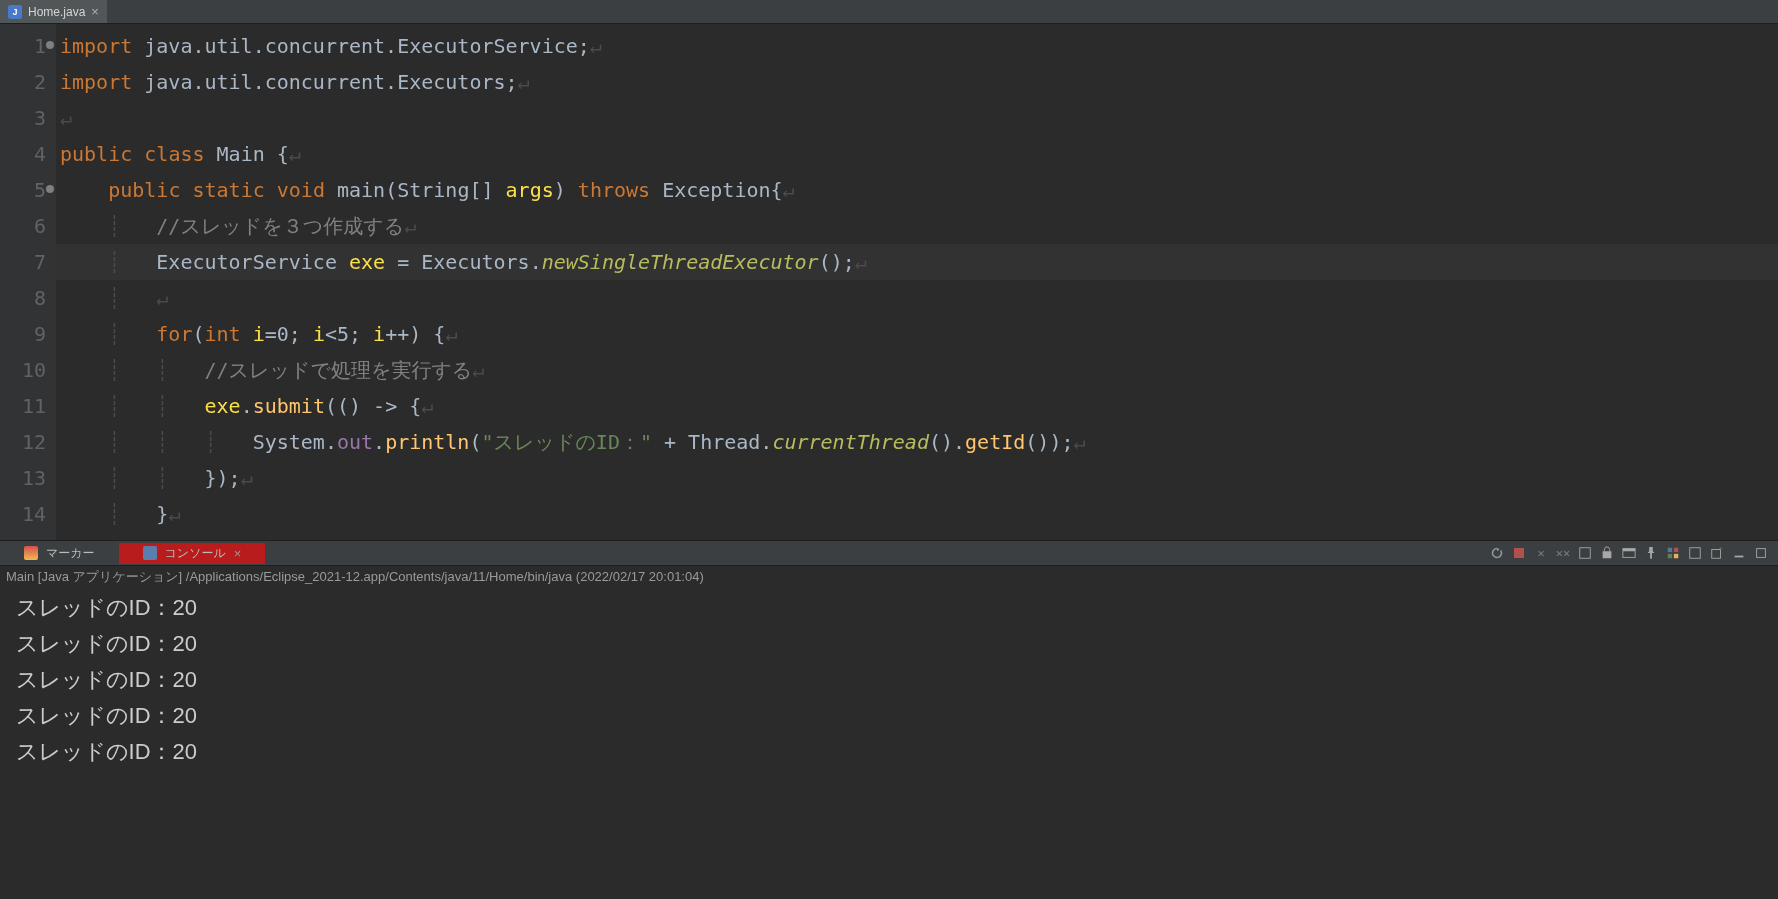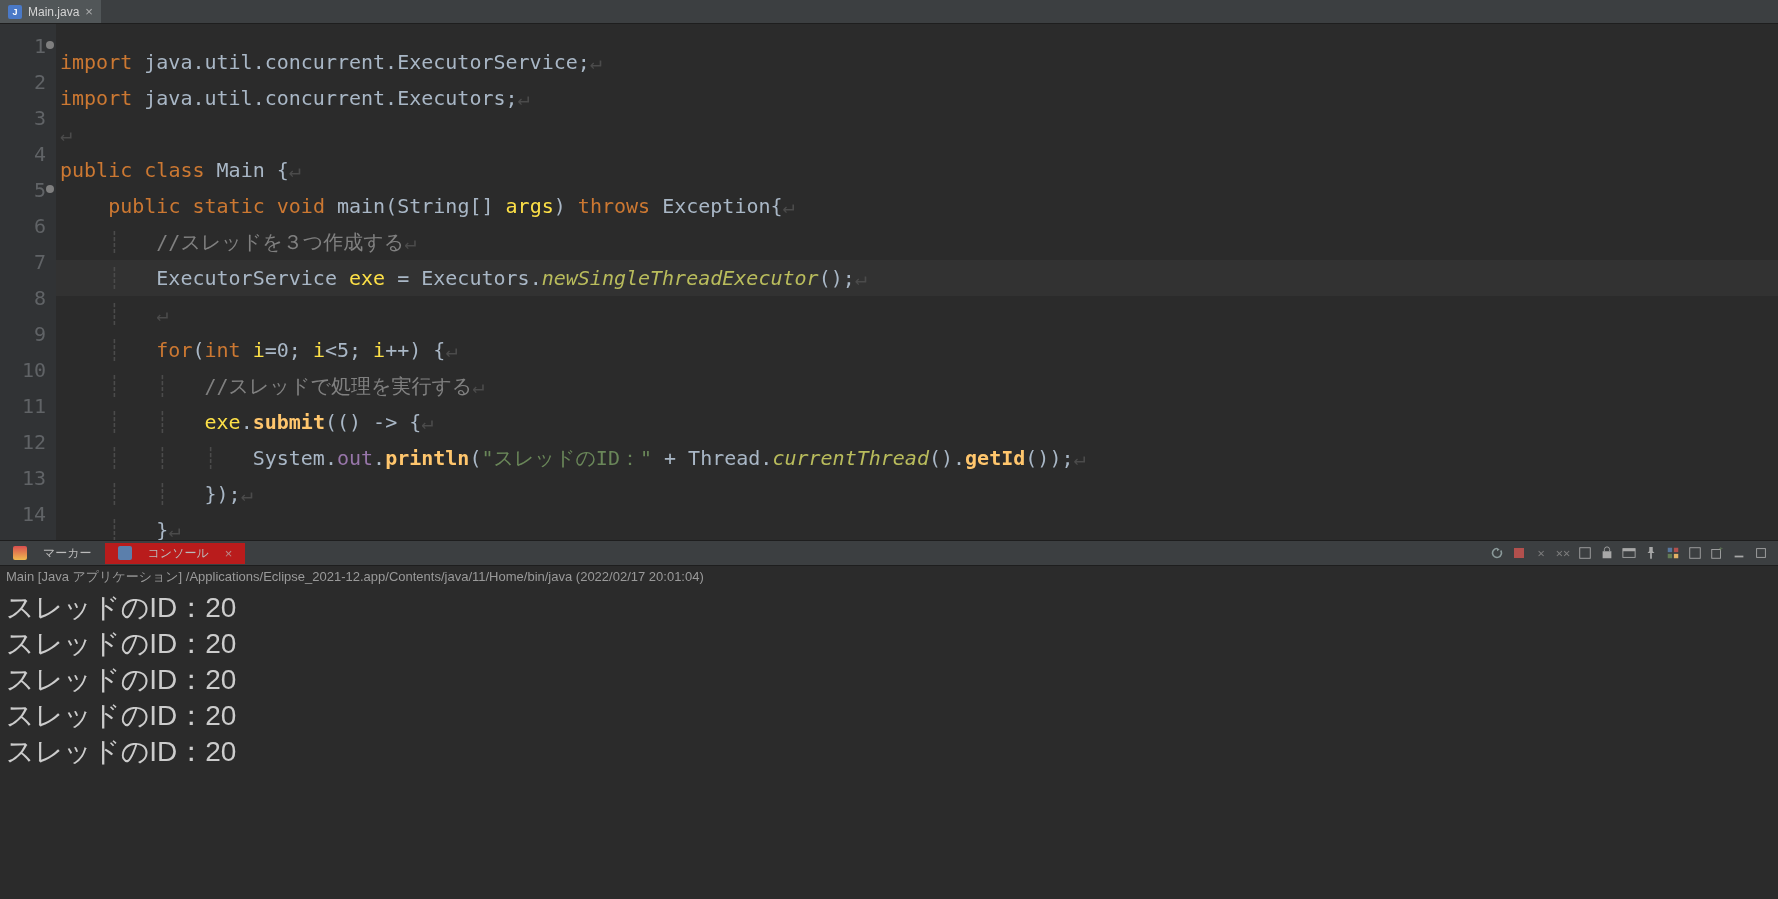--- a/index.html
+++ b/index.html
@@ -72,57 +72,57 @@
 .gutter .mark::after {
   content: "";
   position: absolute;
   right: 2px; top: 13px;
   width: 8px; height: 8px;
   background: #7f7f7f;
   border-radius: 50%;
 }
 .code {
   flex: 1;
-  padding-top: 20px;
+  padding-top: 4px;
   font-size: 20px;
   line-height: 36px;
   white-space: pre;
 }
 .code .line { padding-left: 4px; height: 36px; }
 .code .cur { background: #323232; }
 
 
 .kw { color: #cc7832; }      
 .str { color: #6a8759; }      
 .cmt { color: #808080; }      
-.fn  { color: #ffc66d; font-weight: bold; }      
+.fn  { color: #ffc66d; }      
 .nst { color: #b9bc5c; font-style: italic; } 
 .sfld{ color: #9876aa; } 
 .var { color: #fde047; }      
 .typ { color: #a9b7c6; }      
 .main{ color: #a9b7c6; }    
 .ws  { color: #4b4b4b; }      
 .plain{ color: #a9b7c6; }
 
 
 .panel-tabs-row {
   background: #3c3f41;
   display: flex;
   align-items: center;
   height: 26px;
   border-top: 1px solid #1e1e1e;
   border-bottom: 1px solid #1e1e1e;
 }
 .panel-tab {
   display: flex;
   align-items: center;
-  padding: 2px 13px;
+  padding: 2px 24px;
   font-size: 12px;
   font-family: sans-serif;
-  gap: 16px;
+  gap: 8px;
   color: #bbb;
 }
 .panel-tab.active { background: #b91c1c; }
 .tab-icon {
   width: 14px; height: 14px; display: inline-block;
 }
 .marker-icon { background: linear-gradient(#d94f4f,#f0b94f); border-radius: 2px; }
 .console-icon { background: #5b7fac; border-radius: 2px; }
 .spacer { flex: 1; }
 .toolbar-icons { display: flex; gap: 4px; padding-right: 8px; }
@@ -140,34 +140,34 @@
 .console-meta {
   background: #2b2b2b;
   font-size: 13px;
   color: #9a9a9a;
   padding: 2px 6px;
   font-family: sans-serif;
 }
 .console-output {
   background: #2b2b2b;
   color: #cccccc;
-  font-size: 28px;
+  font-size: 22px;
   line-height: 36px;
-  padding: 2px 6px;
+  padding: 2px 16px;
   font-family: sans-serif;
 }
 .console-output div { height: 36px; }
 </style>
 </head>
 <body>
 
 <div class="editor-tabs">
   <div class="editor-tab">
     <span class="file-icon">J</span>
-    <span>Main.java</span>
+    <span>Home.java</span>
     <span class="close-x">×</span>
   </div>
 </div>
 
 <div class="editor-area">
   <div class="gutter" id="gutter">
       <div class="ln mark">1</div>
       <div class="ln">2</div>
       <div class="ln">3</div>
       <div class="ln">4</div>

